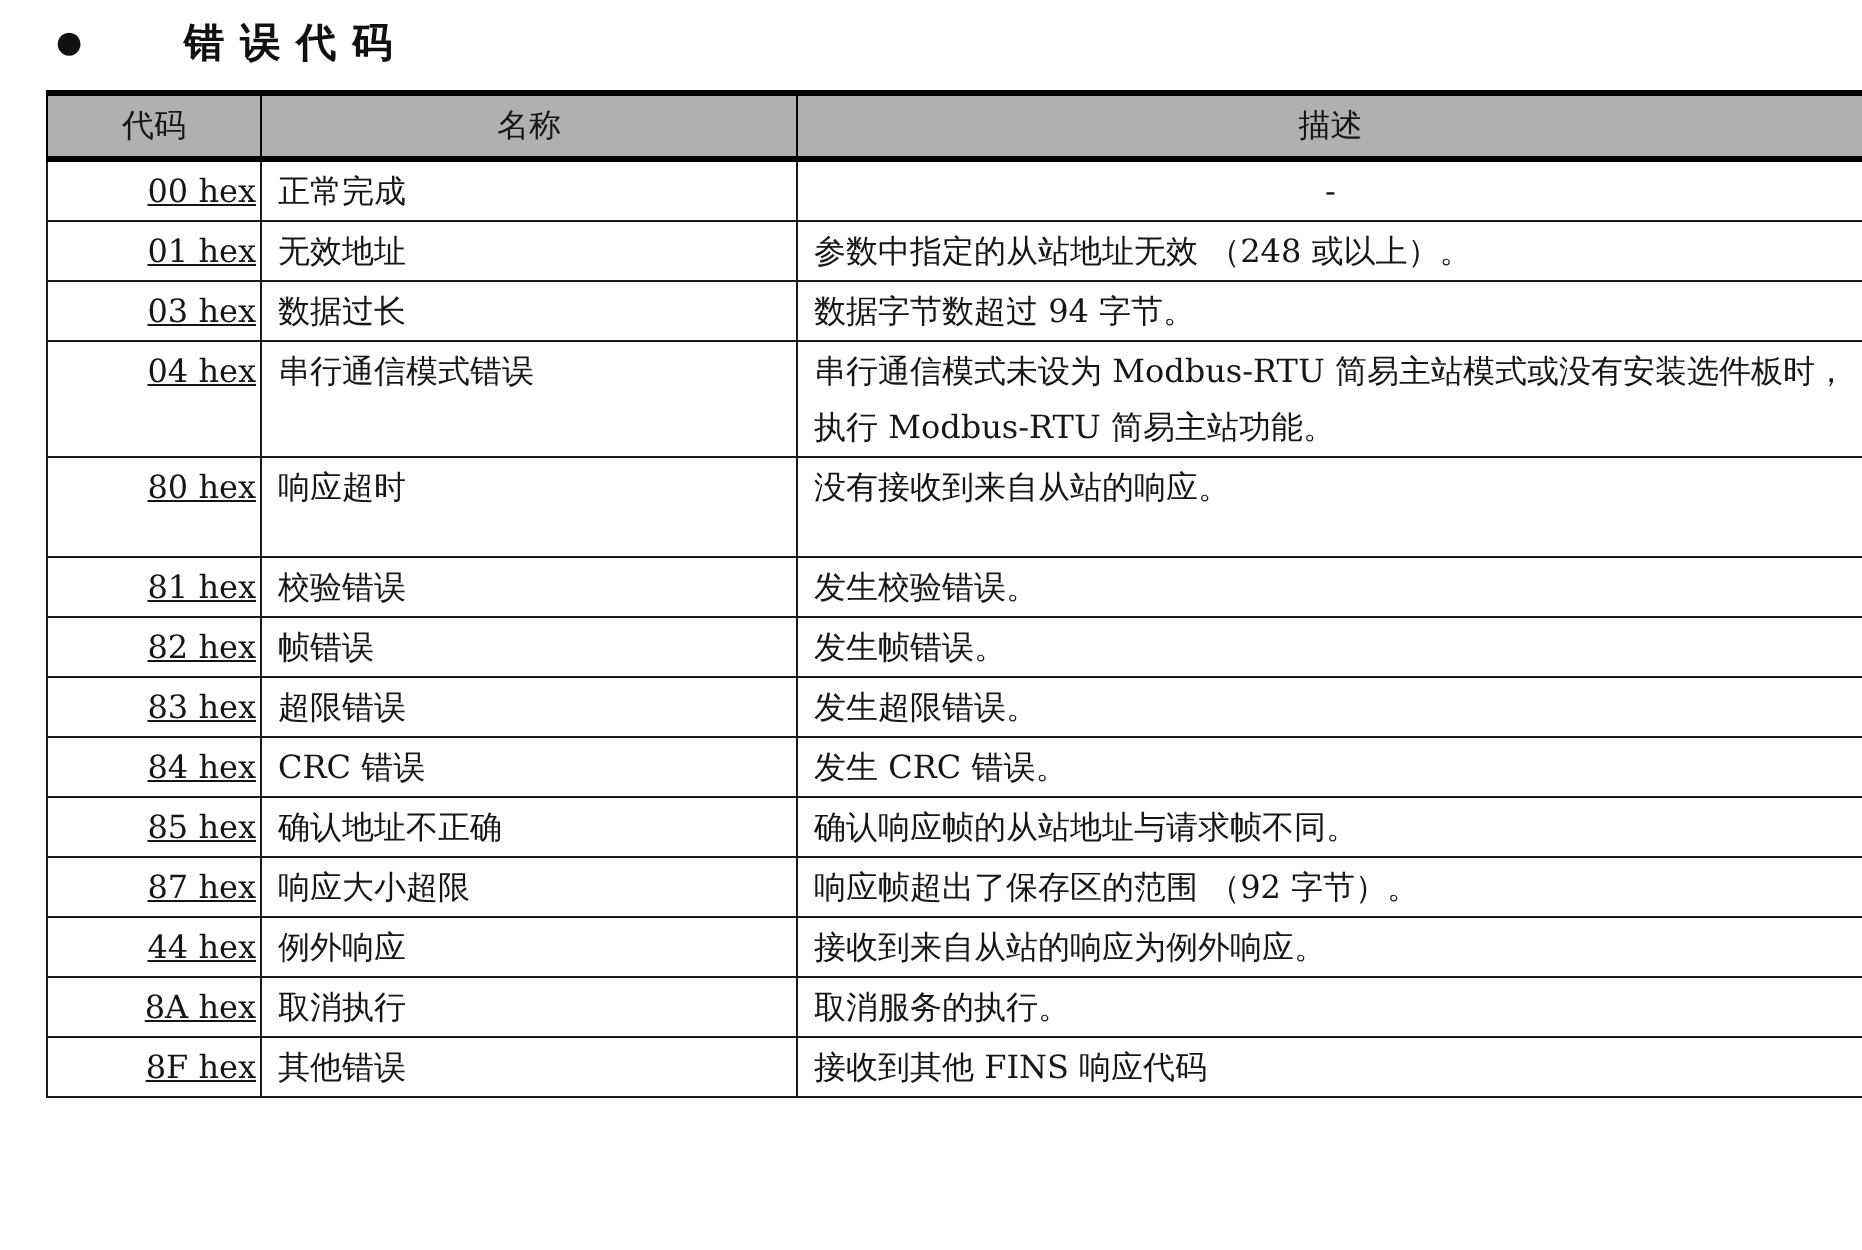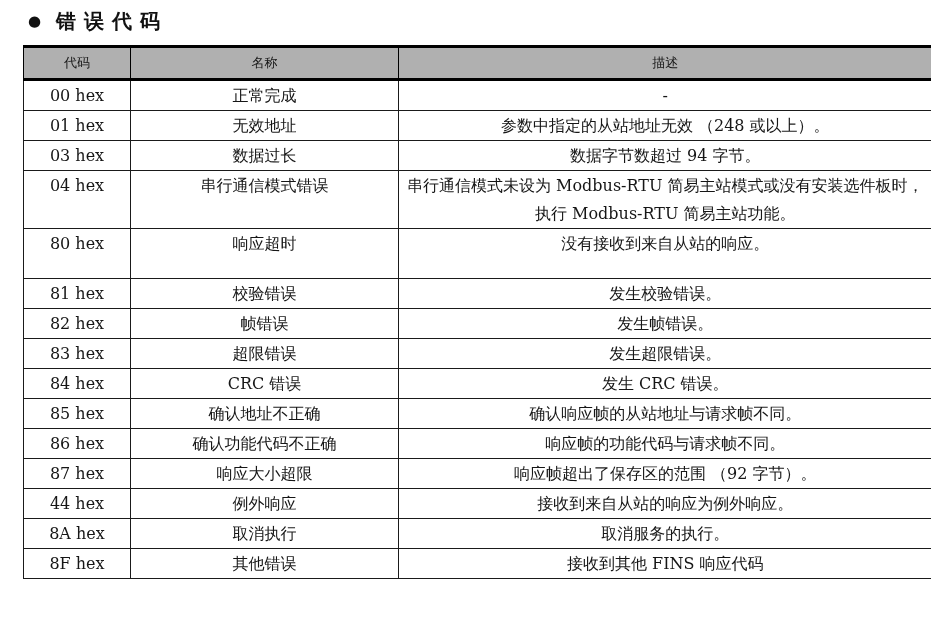--- a/index.html
+++ b/index.html
@@ -14,62 +14,61 @@
 
   
   .doc-title {
     position: absolute; left: 28px; top: 8px;
     display: flex; align-items: center;
     font-family: "DejaVu Sans", "Liberation Sans", sans-serif;
     color: #111;
   }
   .doc-title .bullet { font-size: 15px; line-height: 15px; margin-right: 15px; }
   .doc-title .title-text {
-    font-size: 20px; font-weight: bold; letter-spacing: 8px;
+    font-size: 20px; font-weight: bold; letter-spacing: 8px; margin-left: 36px;
   }
 
   
   table.error-table {
     position: absolute; left: 23px; top: 45px;
     width: 908px;
     border-collapse: collapse;
     table-layout: fixed;
     border-top: 3px solid #000;
     font-size: 16px;
   }
   col.c-code { width: 107px; }
   col.c-name { width: 268px; }
   col.c-desc { width: 533px; }
 
   th {
     background: #b0b0b0;
     height: 30px;
     font-weight: normal;
-    font-size: 13px;
+    font-size: 16px;
     text-align: center;
     vertical-align: middle;
     border-bottom: 3px solid #000;
     border-left: 1px solid #000;
     padding: 0;
   }
   th:first-child { border-left: 1px solid #000; }
 
   td {
     border-bottom: 1px solid #1a1a1a;
     border-left: 1px solid #1a1a1a;
     vertical-align: top;
     line-height: 28px;
     padding: 1px 8px 0 8px;
     overflow: hidden;
-    text-align: center;
   }
   tbody tr { height: 30px; }
   tbody tr:nth-child(5) { height: 50px; }   
 
-  td.code { text-align: center; padding: 1px 2px 0 2px; }
+  td.code { text-align: right; padding: 1px 2px 0 2px; text-decoration: underline; }
   td.desc.center { text-align: center; }
 </style>
 </head>
 <body>
 
 <div class="page">
 
   <div class="doc-title">
     <span class="bullet">●</span>
     <span class="title-text">错误代码</span>
@@ -133,25 +132,20 @@
       <td class="code">84 hex</td>
       <td class="name">CRC 错误</td>
       <td class="desc">发生 CRC 错误。</td>
     </tr>
         <tr>
       <td class="code">85 hex</td>
       <td class="name">确认地址不正确</td>
       <td class="desc">确认响应帧的从站地址与请求帧不同。</td>
     </tr>
         <tr>
-      <td class="code">86 hex</td>
-      <td class="name">确认功能代码不正确</td>
-      <td class="desc">响应帧的功能代码与请求帧不同。</td>
-    </tr>
-        <tr>
       <td class="code">87 hex</td>
       <td class="name">响应大小超限</td>
       <td class="desc">响应帧超出了保存区的范围 （92 字节）。</td>
     </tr>
         <tr>
       <td class="code">44 hex</td>
       <td class="name">例外响应</td>
       <td class="desc">接收到来自从站的响应为例外响应。</td>
     </tr>
         <tr>

